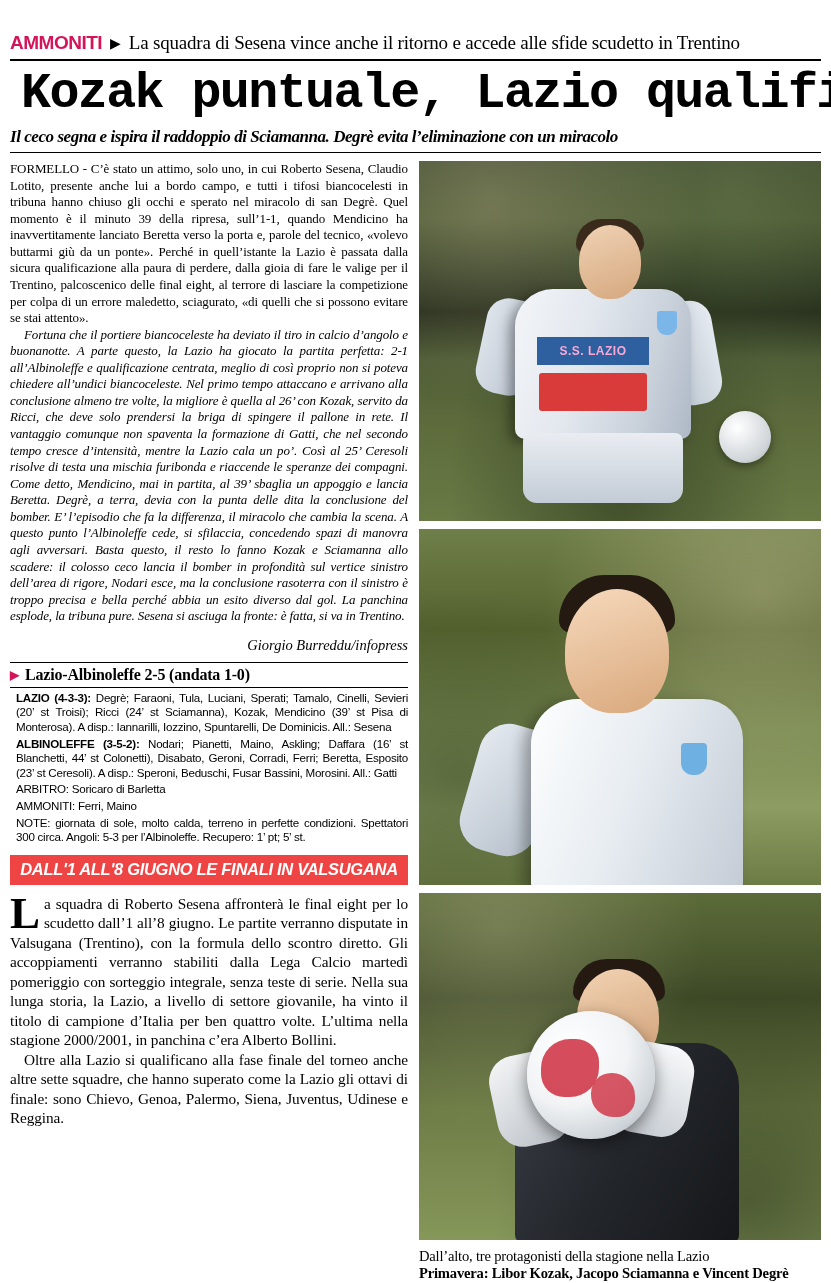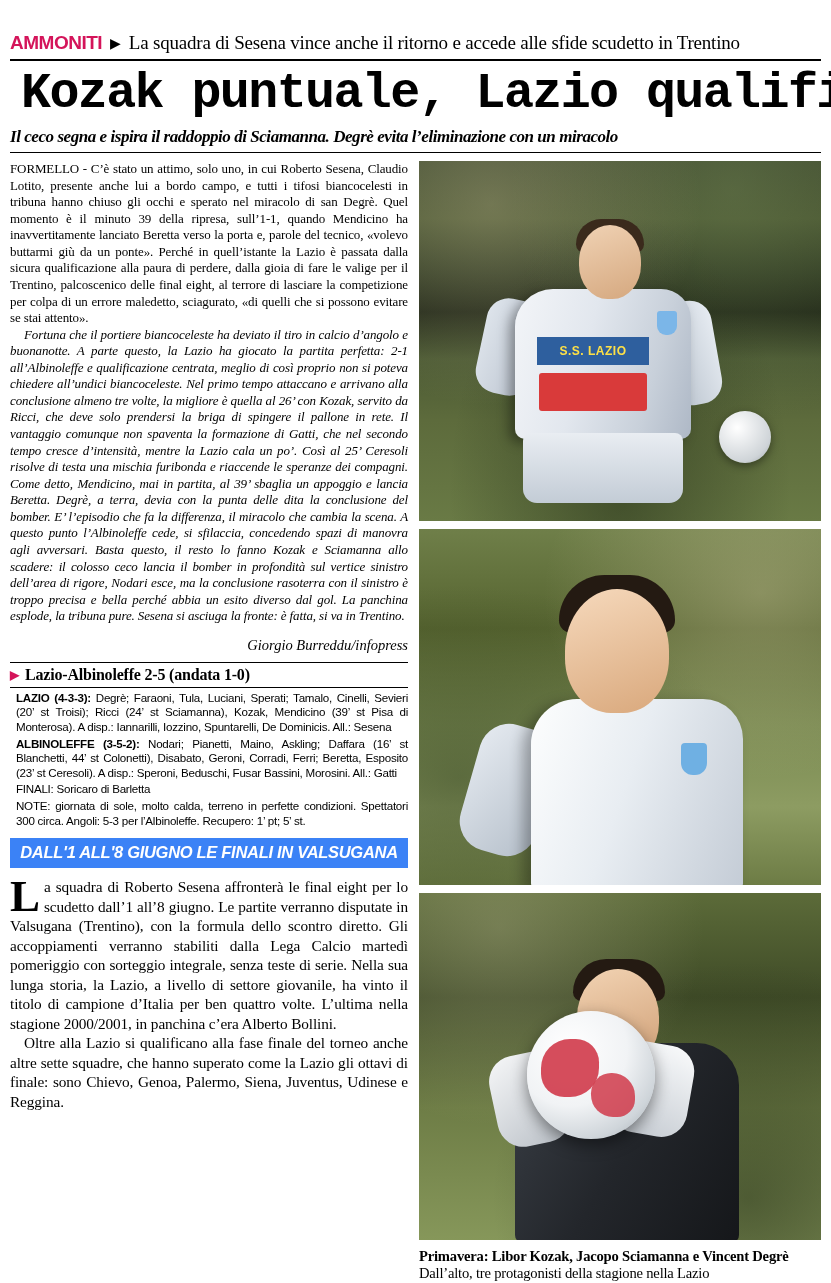--- a/index.html
+++ b/index.html
@@ -133,21 +133,21 @@
     font-size: 11.6px;
     line-height: 1.26;
     text-align: justify;
     letter-spacing: -0.25px;
   }
   .lineups p { margin: 0 0 2px 6px; }
   .lineups b { font-weight: bold; }
 
   
   .banner {
-    background: #3b82f6;
+    background: #ef4444;
     color: #fff;
     font-family: "Liberation Sans", sans-serif;
     font-weight: bold;
     font-style: italic;
     font-size: 16.5px;
     letter-spacing: -0.3px;
     padding: 5px 10px 6px 10px;
     margin: 10px 0 9px 0;
     text-align: center;
   }
@@ -222,21 +222,21 @@
     position: absolute; left: 238px; top: 150px;
     width: 20px; height: 24px;
     background: #7bb6e8;
     border-radius: 3px 3px 9px 9px;
   }
   .p1-sponsor {
     position: absolute;
     left: 118px; top: 176px;
     width: 112px; height: 28px;
     background: #2e5f9e;
-    color: #fde047;
+    color: #f9a8d4;
     font-family: "Liberation Sans", sans-serif;
     font-weight: bold;
     font-size: 12px;
     display: flex; align-items: center; justify-content: center;
     letter-spacing: .5px;
   }
   .p1-sponsor2 {
     position: absolute;
     left: 120px; top: 212px;
     width: 108px; height: 38px;
@@ -452,21 +452,24 @@
       <div class="score-rule-bot"></div>
 
       <div class="lineups">
         <p>
           <b>LAZIO (4-3-3):</b><span> Degrè; Faraoni, Tula, Luciani, Sperati; Tamalo, Cinelli, Sevieri (20’ st Troisi); Ricci (24’ st Sciamanna), Kozak, Mendicino (39’ st Pisa di Monterosa). A disp.: Iannarilli, Iozzino, Spuntarelli, De Dominicis. All.: Sesena</span>
         </p>
         <p>
           <b>ALBINOLEFFE (3-5-2):</b><span> Nodari; Pianetti, Maino, Askling; Daffara (16’ st Blanchetti, 44’ st Colonetti), Disabato, Geroni, Corradi, Ferri; Beretta, Esposito (23’ st Ceresoli). A disp.: Speroni, Beduschi, Fusar Bassini, Morosini. All.: Gatti</span>
         </p>
         <p>
-          <span>FINALI:</span><span> Soricaro di Barletta</span>
+          <span>ARBITRO:</span><span> Soricaro di Barletta</span>
+        </p>
+        <p>
+          <span>AMMONITI:</span><span> Ferri, Maino</span>
         </p>
         <p>
           <span>NOTE:</span><span> giornata di sole, molto calda, terreno in perfette condizioni. Spettatori 300 circa. Angoli: 5-3 per l’Albinoleffe. Recupero: 1’ pt; 5’ st.</span>
         </p>
       </div>
 
       <div class="banner">DALL'1 ALL'8 GIUGNO LE FINALI IN VALSUGANA</div>
 
       <div class="story2">
         <p>
@@ -505,17 +508,17 @@
       <div class="photo photo-3">
         <div class="p3-bg"></div>
         <div class="p3-kit"></div>
         <div class="p3-hair"></div>
         <div class="p3-head"></div>
         <div class="p3-glove-r"></div>
         <div class="p3-glove-l"></div>
         <div class="p3-ball"></div>
       </div>
 
+      <div class="caption-line">Dall’alto, tre protagonisti della stagione nella Lazio</div>
       <div class="caption-line bold">Primavera: Libor Kozak, Jacopo Sciamanna e Vincent Degrè</div>
-      <div class="caption-line">Dall’alto, tre protagonisti della stagione nella Lazio</div>
     </div>
   </div>
 </div>
 
 </body></html>

